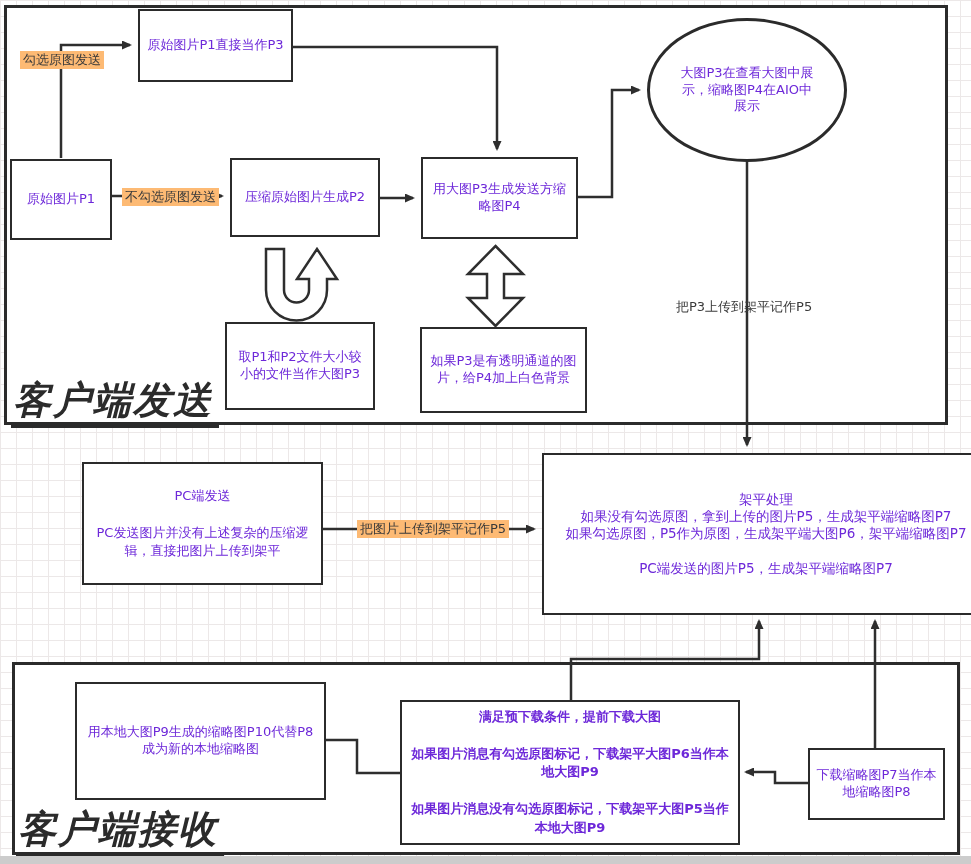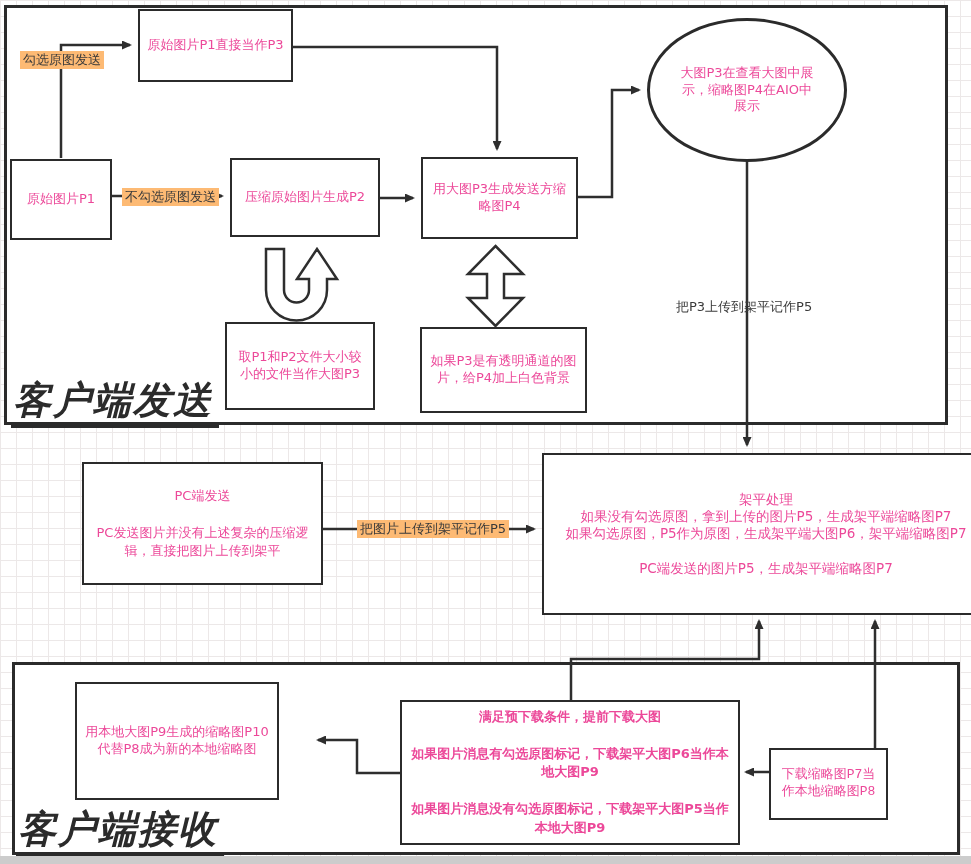--- a/index.html
+++ b/index.html
@@ -17,21 +17,21 @@
 
   .section{position:absolute;border:3px solid #2b2b2b;background:#fff;box-sizing:border-box;z-index:1;}
   #sec-send{left:4px;top:5px;width:944px;height:420px;}
   #sec-receive{left:12px;top:662px;width:948px;height:193px;}
 
   #connectors{position:absolute;left:0;top:0;width:971px;height:864px;z-index:2;}
 
   .node{
     position:absolute;z-index:3;border:2px solid #2b2b2b;background:#fff;box-sizing:border-box;
     display:flex;align-items:center;justify-content:center;text-align:center;
-    font-size:13px;line-height:1.3;white-space:pre-line;padding:3px 6px;color:#ec4899;
+    font-size:13px;line-height:1.3;white-space:pre-line;padding:3px 6px;color:#6d28d9;
   }
   .ellipse{border-radius:50%;border-width:3px;padding:3px 26px;}
 
   .edge-label{
     position:absolute;z-index:4;font-size:13px;color:#3a3a3a;white-space:nowrap;
   }
   .edge-label.onLine{background:#fdba74;padding:0 3px;}
 
   .sec-title{
     position:absolute;z-index:5;font-size:38px;font-weight:bold;font-style:italic;
@@ -105,29 +105,29 @@
   <div class="node" id="box-pc-send" style="left:82px;top:462px;width:241px;height:123px;">PC端发送
 
 PC发送图片并没有上述复杂的压缩逻辑，直接把图片上传到架平</div>
 
   <div class="node" id="box-platform" style="left:542px;top:453px;width:448px;height:162px;">架平处理
 如果没有勾选原图，拿到上传的图片P5，生成架平端缩略图P7
 如果勾选原图，P5作为原图，生成架平端大图P6，架平端缩略图P7
 
 PC端发送的图片P5，生成架平端缩略图P7</div>
 
-  <div class="node" style="left:75px;top:682px;width:204px;height:118px;">用本地大图P9生成的缩略图P10代替P8成为新的本地缩略图</div>
+  <div class="node" style="left:75px;top:682px;width:251px;height:118px;">用本地大图P9生成的缩略图P10代替P8成为新的本地缩略图</div>
 
   <div class="node" id="box-predownload" style="left:400px;top:700px;width:340px;height:145px;font-weight:bold;">满足预下载条件，提前下载大图
 
 如果图片消息有勾选原图标记，下载架平大图P6当作本地大图P9
 
 如果图片消息没有勾选原图标记，下载架平大图P5当作本地大图P9</div>
 
-  <div class="node" style="left:769px;top:748px;width:119px;height:72px;font-family:Liberation Mono, monospace;">下载缩略图P7当作本地缩略图P8</div>
+  <div class="node" style="left:808px;top:748px;width:137px;height:72px;">下载缩略图P7当作本地缩略图P8</div>
 
   <div class="edge-label onLine" style="left:20px;top:51px;">勾选原图发送</div>
 
   <div class="edge-label onLine" style="left:122px;top:188px;">不勾选原图发送</div>
 
   <div class="edge-label" style="left:676px;top:298px;">把P3上传到架平记作P5</div>
 
   <div class="edge-label onLine" style="left:357px;top:520px;">把图片上传到架平记作P5</div>
 
   <div class="sec-title" id="title-send">客户端发送</div>

